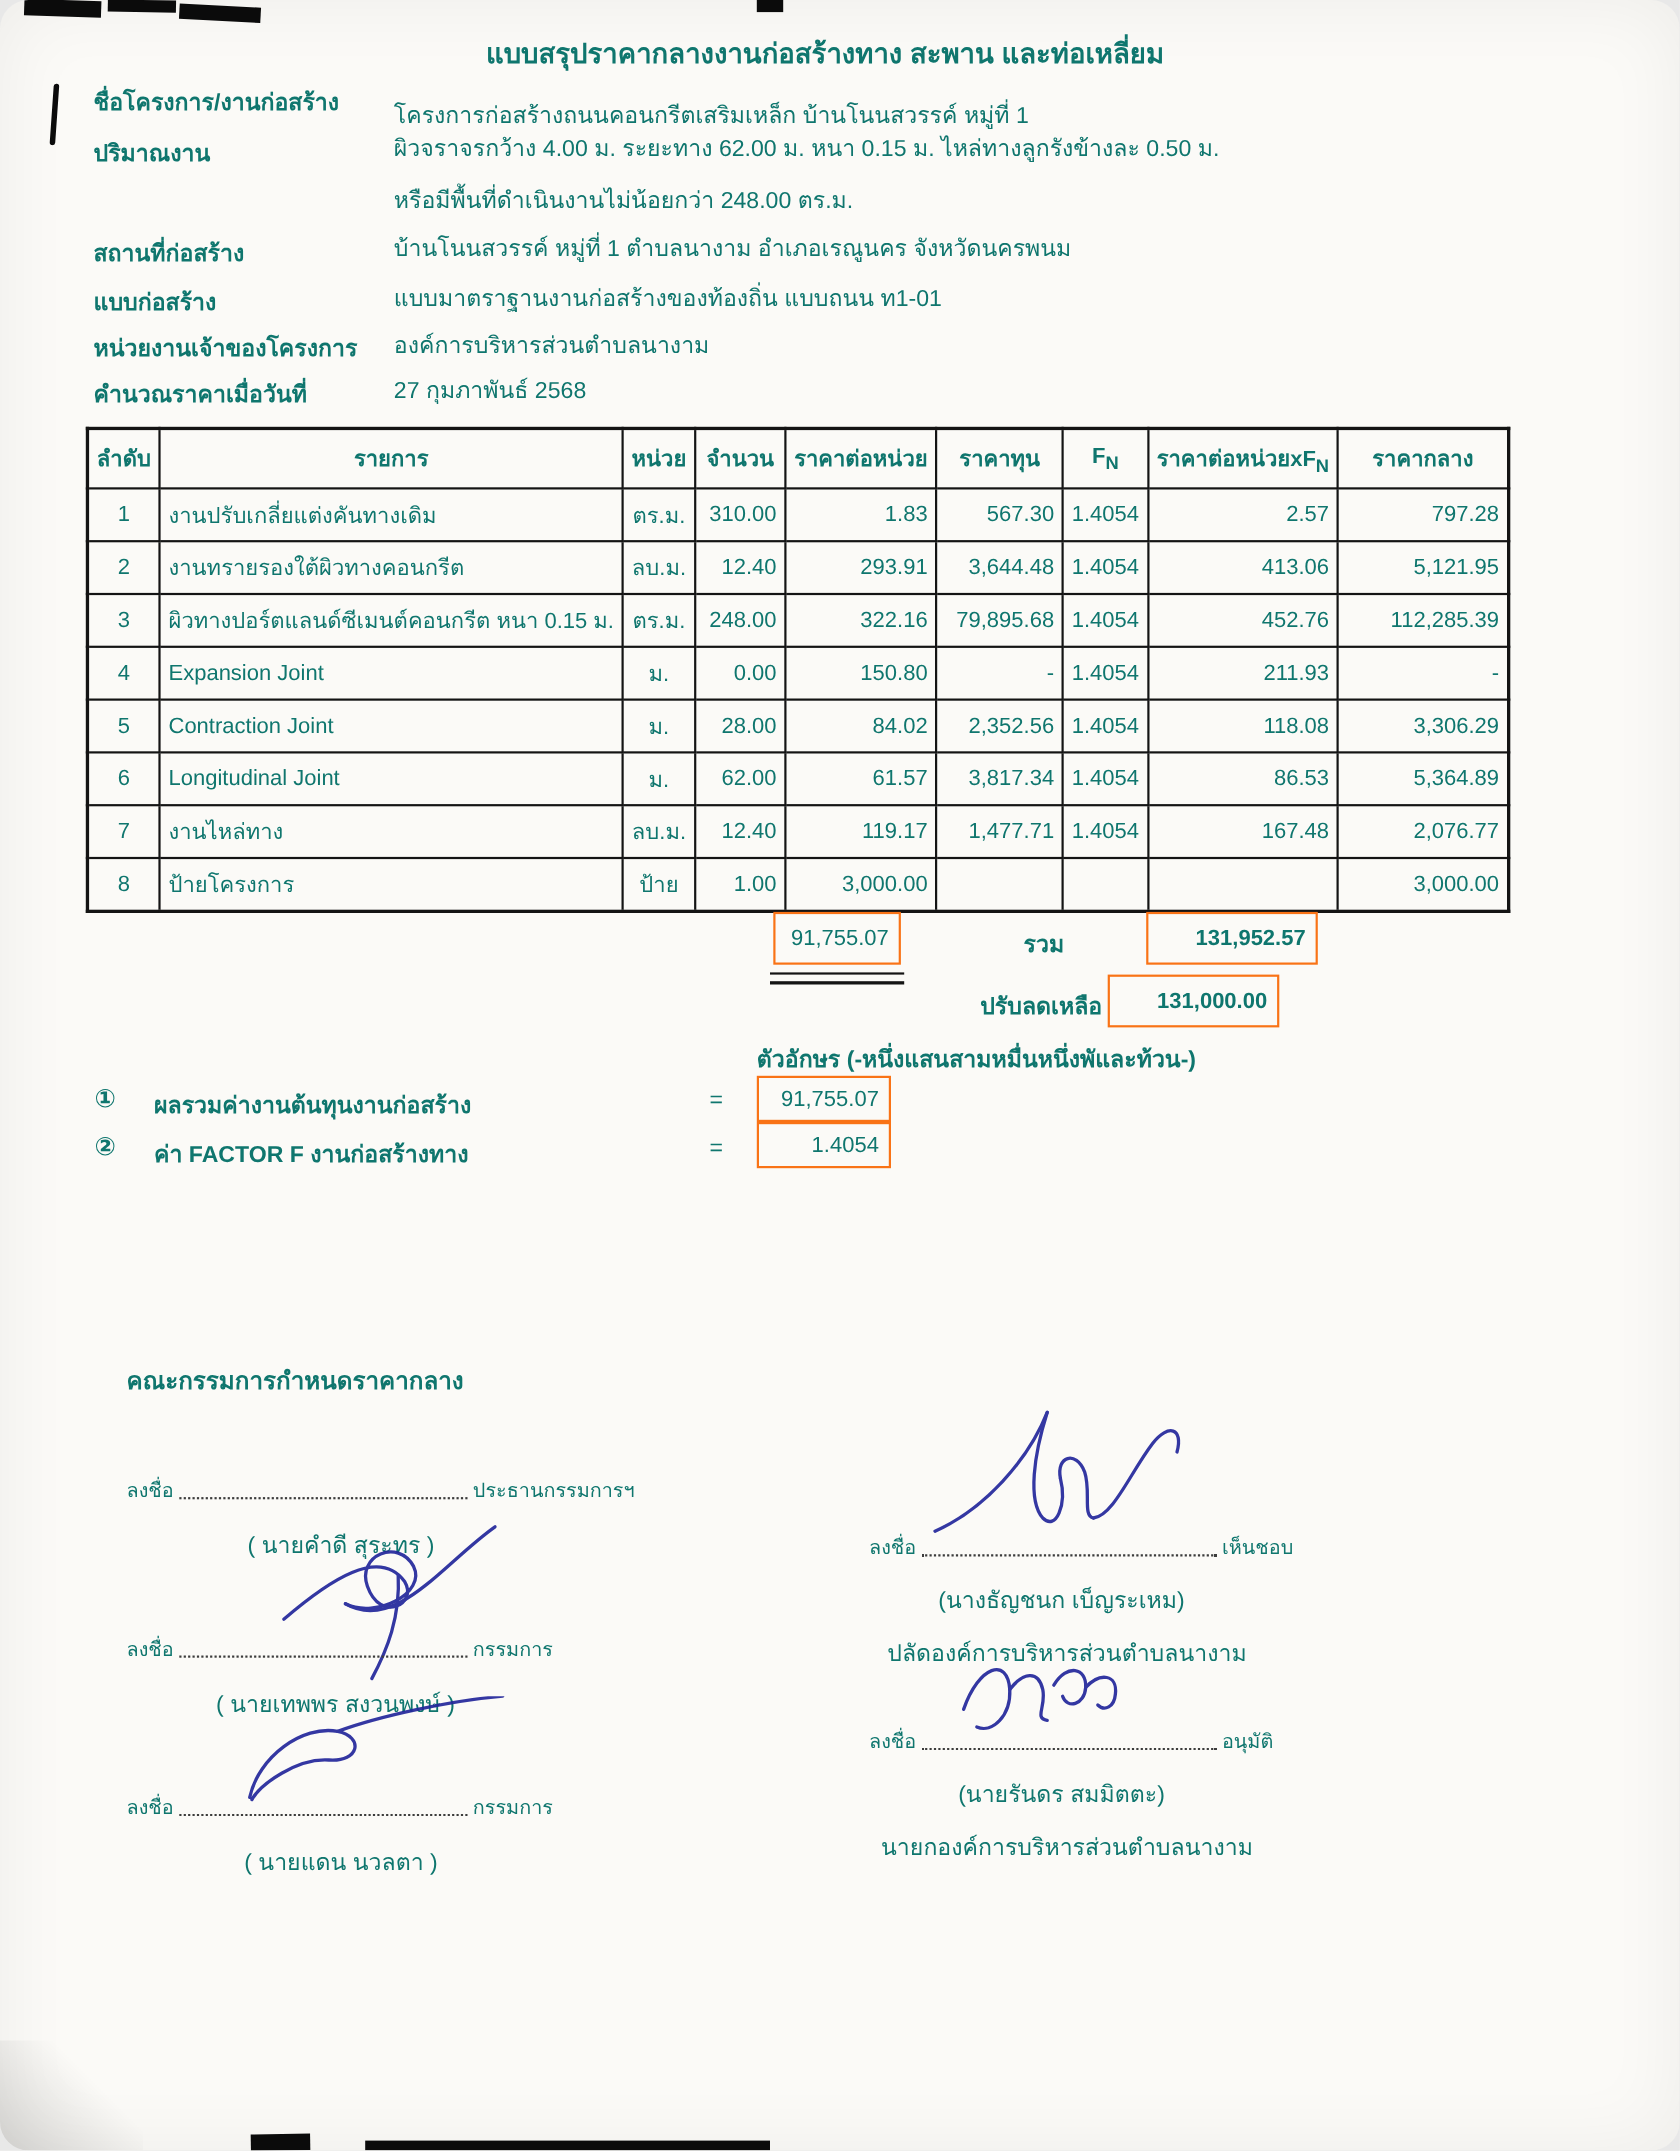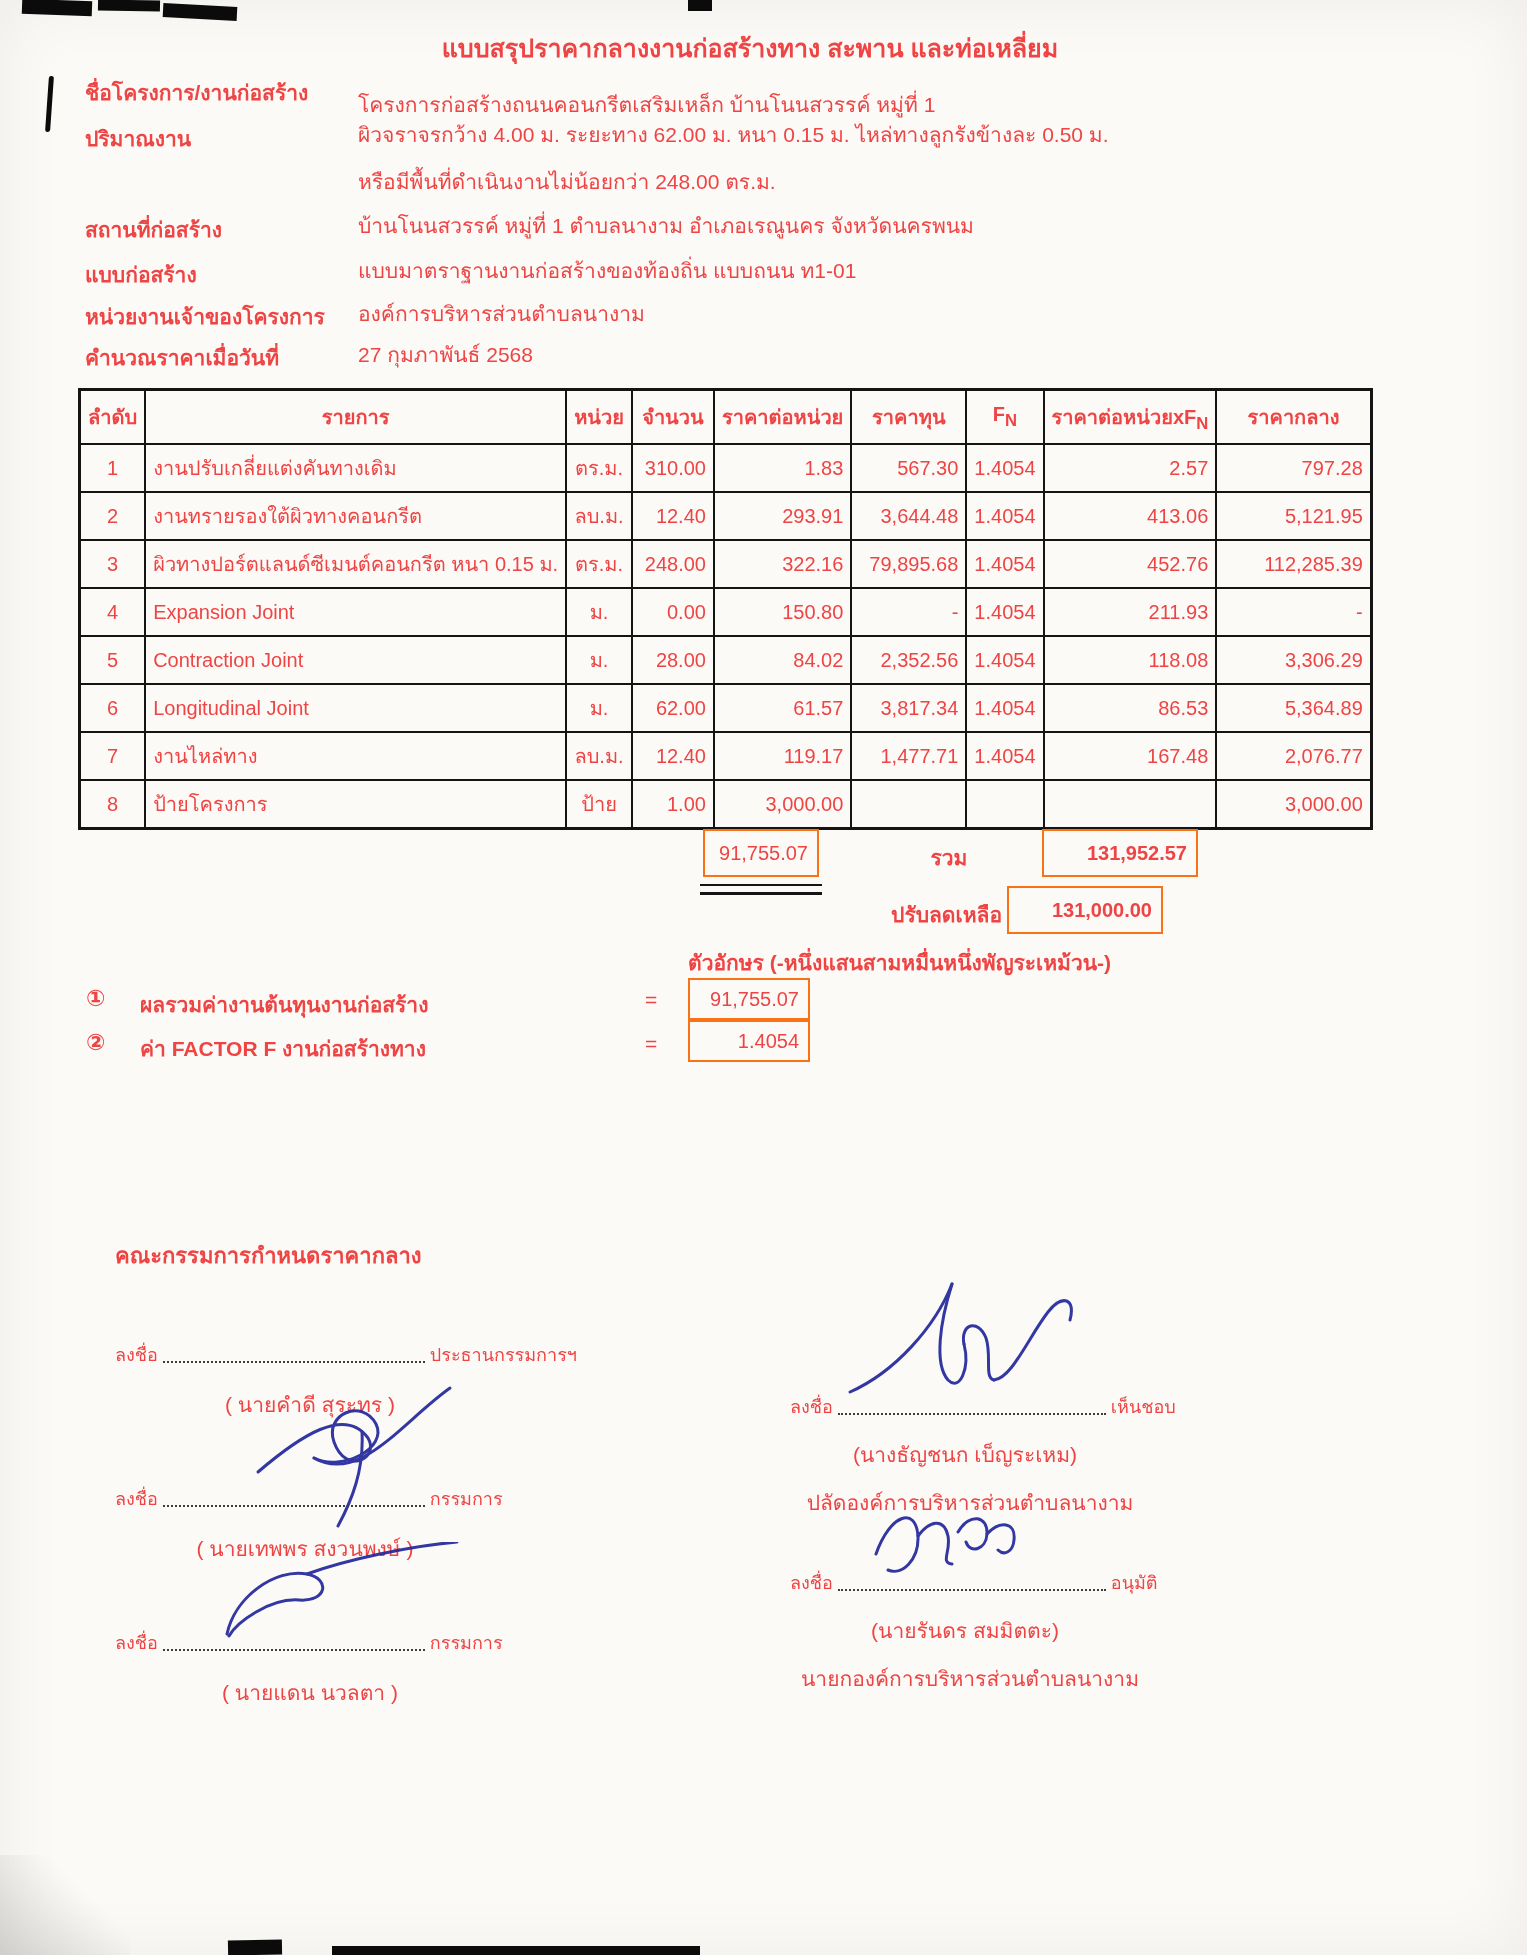--- a/index.html
+++ b/index.html
@@ -1,21 +1,22 @@
 <!DOCTYPE html>
 <html><head>
 <meta charset="utf-8">
 <style>
   html,body { margin:0; padding:0; background:#e8e8e8; }
   .page {
     position:relative; width:1527px; height:1955px;
     background:#fbfaf7; overflow:hidden;
     font-family:"Liberation Sans","DejaVu Sans",sans-serif;
-    color:#ef4444;
+    color:#0f766e;
     box-shadow: inset 0 0 70px rgba(0,0,0,0.06);
+    border-radius: 26px;
   }
   .abs { position:absolute; }
   .b { font-weight:bold; }
   .title { font-size:25px; font-weight:bold; text-align:center; }
   .lbl { font-size:21px; font-weight:bold; white-space:nowrap; }
   .val { font-size:21px; white-space:nowrap; }
 
   table.cost { position:absolute; left:78px; top:388px; border-collapse:collapse; table-layout:fixed; border:3px solid #141414; }
   .cost th, .cost td { border:2px solid #141414; font-size:20px; padding:0 7px; overflow:hidden; white-space:nowrap; }
   .cost th { height:52px; font-weight:bold; text-align:center; }
@@ -185,21 +186,21 @@
 
   <div class="box" style="left:703px; top:829px; width:116px; height:48px;">91,755.07</div>
   <div class="abs" style="left:700px; top:884px; width:122px; height:6px; border-top:2px solid #141414; border-bottom:3px solid #141414;"></div>
 
   <div class="abs b" style="left:890px; top:841px; width:118px; font-size:21px; text-align:center;">รวม</div>
   <div class="box" style="left:1007px; top:829px; width:156px; height:48px; font-weight:bold;margin-left:35px;">131,952.57</div>
 
   <div class="abs b" style="left:830px; top:898px; width:172px; font-size:21px; text-align:right;">ปรับลดเหลือ</div>
   <div class="box" style="left:1007px; top:886px; width:156px; height:48px; font-weight:bold;">131,000.00</div>
 
-  <div class="abs b" style="left:688px; top:946px; font-size:21px;">ตัวอักษร (-หนึ่งแสนสามหมื่นหนึ่งพัญระเหม้วน-)</div>
+  <div class="abs b" style="left:688px; top:946px; font-size:21px;">ตัวอักษร (-หนึ่งแสนสามหมื่นหนึ่งพัและท้วน-)</div>
 
   <div class="abs" style="left:86px; top:985px; font-size:23px; font-weight:bold;">①</div>
   <div class="abs b" style="left:140px; top:988px; font-size:21px;">ผลรวมค่างานต้นทุนงานก่อสร้าง</div>
   <div class="abs" style="left:645px; top:988px; font-size:21px;">=</div>
   <div class="box" style="left:688px; top:978px; width:122px; height:42px;">91,755.07</div>
 
   <div class="abs" style="left:86px; top:1029px; font-size:23px; font-weight:bold;">②</div>
   <div class="abs b" style="left:140px; top:1032px; font-size:21px;">ค่า FACTOR   F งานก่อสร้างทาง</div>
   <div class="abs" style="left:645px; top:1032px; font-size:21px;">=</div>
   <div class="box" style="left:688px; top:1020px; width:122px; height:42px;">1.4054</div>

